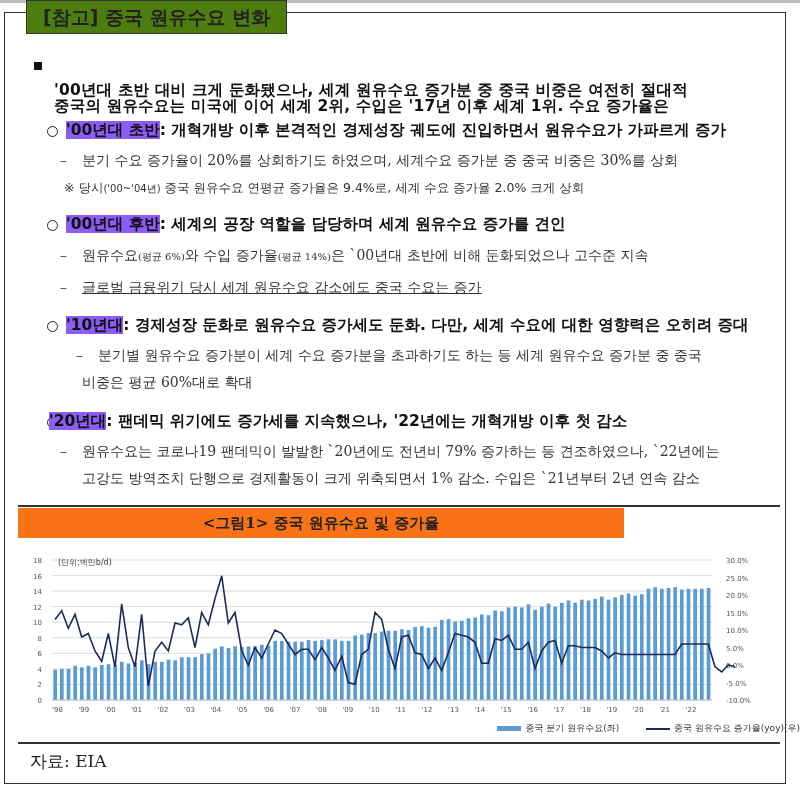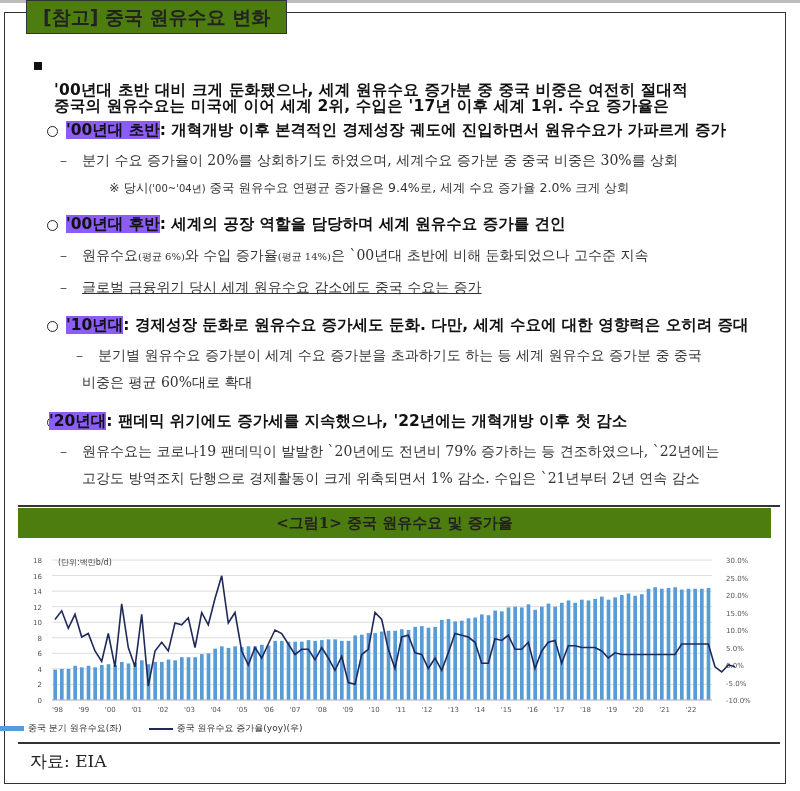--- a/index.html
+++ b/index.html
@@ -10,24 +10,24 @@
   .line { position:absolute; white-space:nowrap; }
   .main { font-size:15.5px; font-weight:bold; letter-spacing:0.2px; color:#111; }
   .sq { position:absolute; left:34px; top:62px; width:8px; height:8px; background:#111; }
   .circ { position:absolute; width:11px; height:11px; border:1.5px solid #222; border-radius:50%; box-sizing:border-box; }
   .head { font-size:15.5px; font-weight:bold; color:#111; }
   .hl { background:#8b5cf6; }
   .sub { font-family:"DejaVu Serif", serif; font-size:14px; color:#333; }
   .note { font-size:12.5px; color:#333; }
   .small { font-size:10px; }
   .dash { display:inline-block; width:22px; color:#555; }
-  .chart-title { position:absolute; left:18px; top:508px; width:753px; height:30px; background:#4d7c0f; font-family:"DejaVu Serif", serif; font-size:15px; text-align:center; line-height:30px; font-weight:bold; color:#222; }
+  .chart-title { position:absolute; left:18px; top:508px; width:606px; height:30px; background:#f97316; font-family:"DejaVu Serif", serif; font-size:15px; text-align:center; line-height:30px; font-weight:bold; color:#222; }
   .rule { position:absolute; height:1.5px; background:#333; }
   .chart { position:absolute; left:18px; top:548px; width:762px; height:170px; }
-  .legend { position:absolute; top:722px; left:0; width:800px; text-align:left; font-size:9px; color:#333; }
+  .legend { position:absolute; top:722px; left:0; width:800px; text-align:right; font-size:9px; color:#333; }
   .legend span { display:inline-block; vertical-align:middle; }
   .sw-bar { width:24px; height:5px; background:#5b9bd5; margin-right:4px; }
   .sw-line { width:24px; height:2px; background:#1f2a5a; margin-right:4px; margin-left:24px; }
   .source { position:absolute; left:30px; top:750px; font-family:"DejaVu Serif", serif; font-size:17px; color:#222; }
 </style>
 </head>
 <body>
 
 <div class="topline"></div>
 
@@ -39,21 +39,21 @@
 <div class="line main" style="left:54px; top:52px;margin-top:44px;">중국의 원유수요는 미국에 이어 세계 2위, 수입은 '17년 이후 세계 1위. 수요 증가율은</div>
 <div class="line main" style="left:54px; top:80px;">'00년대 초반 대비 크게 둔화됐으나, 세계 원유수요 증가분 중 중국 비중은 여전히 절대적</div>
 
 <div class="circ" style="left:47px; top:126px;"></div>
 <div class="line head" style="left:66px; top:120px;">
   <span class="hl">'00년대 초반</span><span>: 개혁개방 이후 본격적인 경제성장 궤도에 진입하면서 원유수요가 가파르게 증가</span>
 </div>
 <div class="line sub" style="left:60px; top:152px;">
   <span class="dash">–</span><span>분기 수요 증가율이 20%를 상회하기도 하였으며, 세계수요 증가분 중 중국 비중은 30%를 상회</span>
 </div>
-<div class="line note" style="left:64px; top:180px;margin-left:45px;">
+<div class="line note" style="left:64px; top:180px;">
   <span>※  당시</span><span class="small">('00~'04년)</span><span> 중국 원유수요 연평균 증가율은 9.4%로, 세계 수요 증가율 2.0% 크게 상회</span>
 </div>
 
 <div class="circ" style="left:47px; top:220px;"></div>
 <div class="line head" style="left:66px; top:214px;">
   <span class="hl">'00년대 후반</span><span>: 세계의 공장 역할을 담당하며 세계 원유수요 증가를 견인</span>
 </div>
 <div class="line sub" style="left:60px; top:247px;">
   <span class="dash">–</span><span>원유수요</span><span class="small">(평균 6%)</span><span>와 수입 증가율</span><span class="small">(평균 14%)</span><span>은 `00년대 초반에 비해 둔화되었으나 고수준 지속</span>
 </div>

